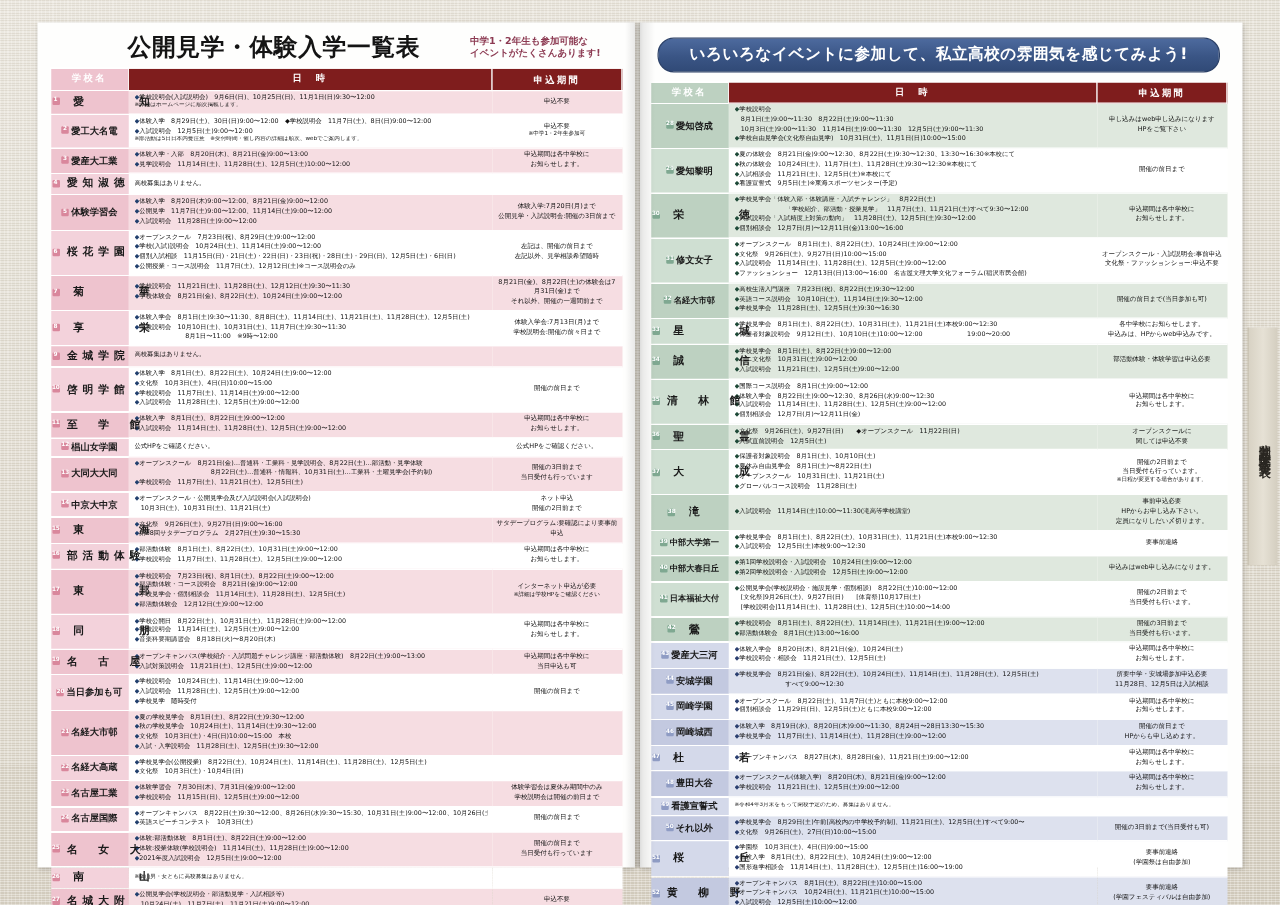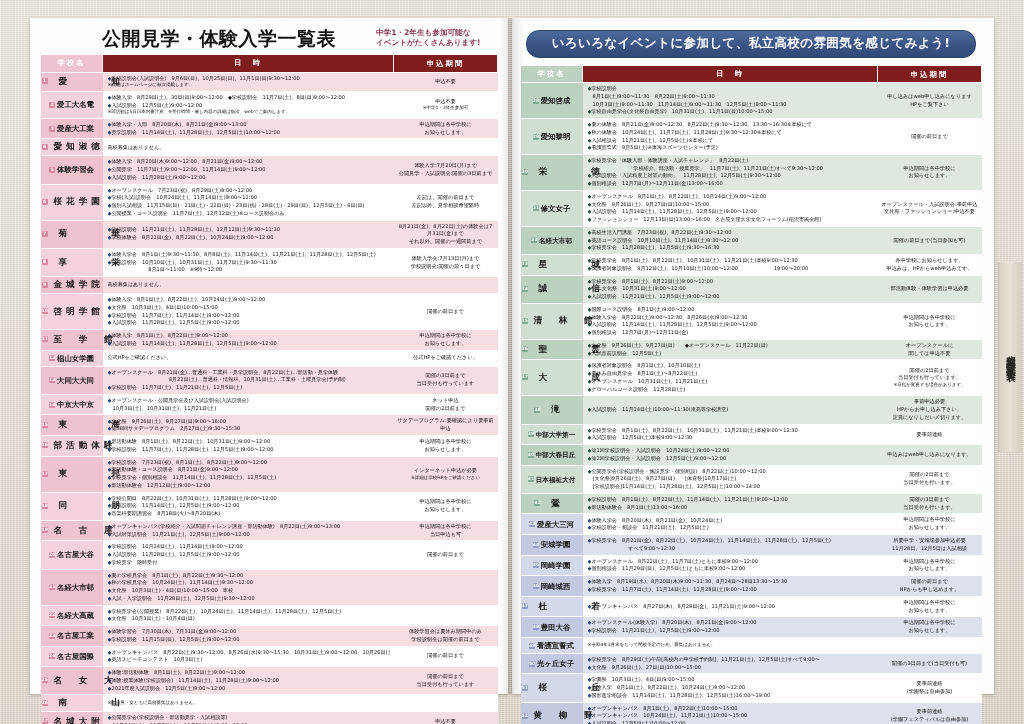--- a/index.html
+++ b/index.html
@@ -418,21 +418,21 @@
               <td class="c-date">
                 <div class="ln"><span class="dia">◆</span>オープンキャンパス(学校紹介・入試問題チャレンジ講座・部活動体験)　8月22日(土)9:00〜13:00</div>
                 <div class="ln"><span class="dia">◆</span>入試対策説明会　11月21日(土)、12月5日(土)9:00〜12:00</div>
               </td>
               <td class="c-app">
                 <div class="">申込期間は各中学校に</div>
                 <div class="">当日申込も可</div>
               </td>
             </tr>
             <tr class="b">
-              <td class="c-name"><span class="num">20</span><span class="nm tiny">名古屋大谷</span></td>
+              <td class="c-name"><span class="num">20</span><span class="nm tiny">当日参加も可</span></td>
               <td class="c-date">
                 <div class="ln"><span class="dia">◆</span>学校説明会　10月24日(土)、11月14日(土)9:00〜12:00</div>
                 <div class="ln"><span class="dia">◆</span>入試説明会　11月28日(土)、12月5日(土)9:00〜12:00</div>
                 <div class="ln"><span class="dia">◆</span>学校見学　随時受付</div>
               </td>
               <td class="c-app">
                 <div class="">開催の前日まで</div>
               </td>
             </tr>
             <tr class="a">
@@ -765,21 +765,21 @@
               </td>
             </tr>
             <tr class="bb">
               <td class="c-name"><span class="num">49</span><span class="nm tiny">看護宣誓式</span></td>
               <td class="c-date">
                 <div class="ln tiny">※令和4年3月末をもって閉校予定のため、募集はありません。</div>
               </td>
               <td class="c-app"></td>
             </tr>
             <tr class="ab">
-              <td class="c-name"><span class="num">50</span><span class="nm tiny">光ヶ丘女子</span></td>
+              <td class="c-name"><span class="num">50</span><span class="nm tiny">それ以外</span></td>
               <td class="c-date">
                 <div class="ln"><span class="dia">◆</span>学校見学会　8月29日(土)午前[高校内の中学校予約制]、11月21日(土)、12月5日(土)すべて9:00〜</div>
                 <div class="ln"><span class="dia">◆</span>文化祭　9月26日(土)、27日(日)10:00〜15:00</div>
               </td>
               <td class="c-app">
                 <div class="">開催の3日前まで(当日受付も可)</div>
               </td>
             </tr>
             <tr class="bb">
               <td class="c-name"><span class="num">51</span><span class="nm sp2">桜　　丘</span></td>

